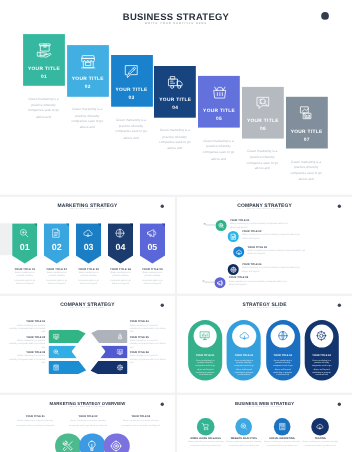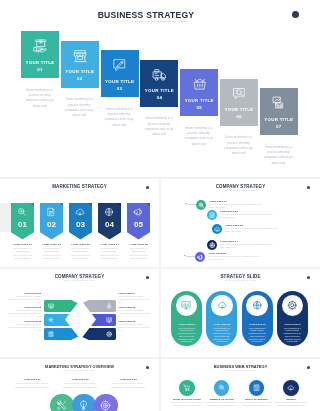--- a/index.html
+++ b/index.html
@@ -10,21 +10,21 @@
   
   #hero{left:0;top:0;width:320px;height:177px;}
   #s1{left:0;top:179px;width:159px;height:88px;}
   #s2{left:161px;top:179px;width:159px;height:88px;}
   #s3{left:0;top:269px;width:159px;height:88px;}
   #s4{left:161px;top:269px;width:159px;height:88px;}
   #s5{left:0;top:359px;width:159px;height:52px;}
   #s6{left:161px;top:359px;width:159px;height:52px;}
 
   
-  .hero-title{position:absolute;left:0;top:10px;width:292px;text-align:center;
+  .hero-title{position:absolute;left:0;top:10px;width:320px;text-align:center;
     font-size:8.6px;font-weight:bold;letter-spacing:.25px;color:#27313f;}
   .hero-sub{position:absolute;left:0;top:20.2px;width:320px;text-align:center;
     font-size:2.5px;font-weight:bold;letter-spacing:.85px;color:#a8b0bc;}
   .logo-dot{position:absolute;width:7px;height:7px;border-radius:50%;
     background:#333c4a;}
   #hero .logo-dot{left:292px;top:11px;}
   .hcard{position:absolute;width:38px;height:47px;}
   .hcard .ic{position:absolute;left:11.5px;top:7px;width:15px;height:15px;}
   .hcard .ct{position:absolute;left:0;top:27.5px;width:38px;text-align:center;
     font-size:4.4px;font-weight:bold;color:#fff;letter-spacing:.3px;line-height:7px;}

